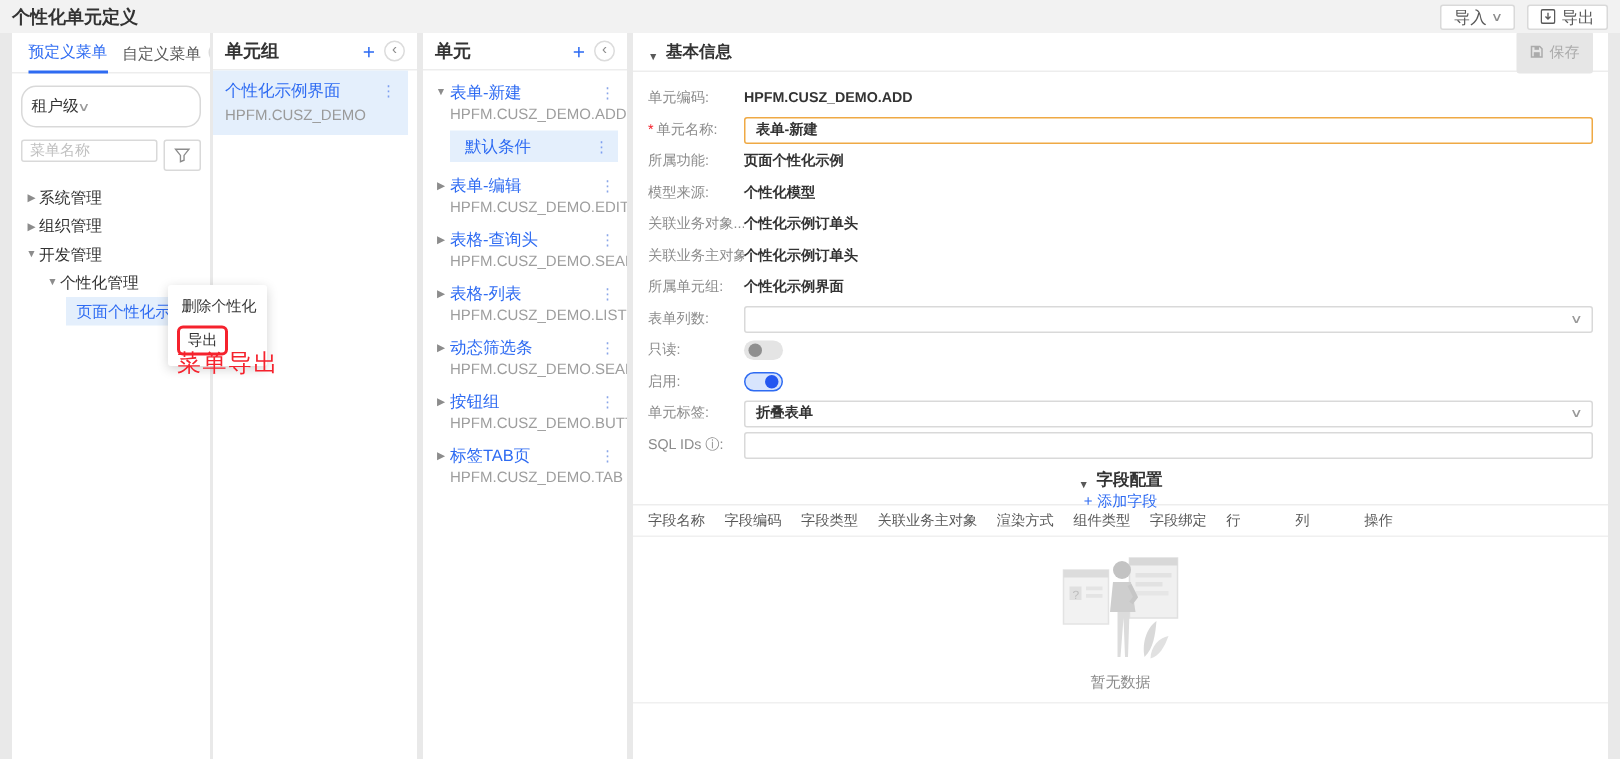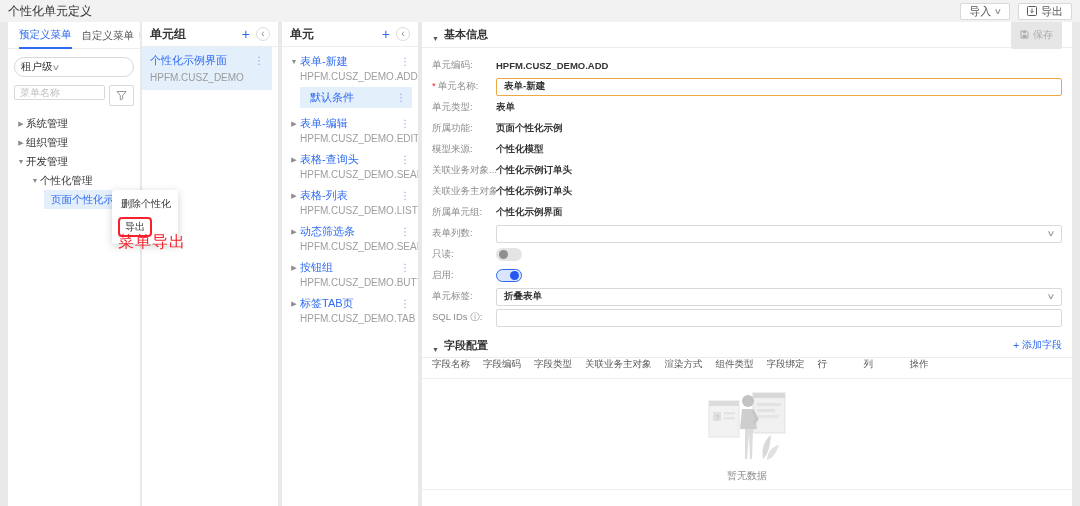--- a/index.html
+++ b/index.html
@@ -4,21 +4,21 @@
 <style>
   * { margin:0; padding:0; box-sizing:border-box; }
   html,body { width:1080px; height:506px; }
   body {
     position:relative; background:#e9e9e9; overflow:hidden;
     font-family:"Liberation Sans", sans-serif; font-size:12px; color:#333;
   }
   
   .topbar { position:absolute; left:0; top:0; width:1080px; height:22px; background:#f2f2f2;
             display:flex; align-items:center; justify-content:space-between; padding:0 8px; }
-  .page-title { font-size:12px; font-weight:400; color:#333; }
+  .page-title { font-size:12px; font-weight:700; color:#333; }
   .topbar-actions { display:flex; gap:8px; }
   .btn { display:flex; align-items:center; gap:4px; background:#fff; border:1px solid #d9d9d9;
          border-radius:2px; height:17px; padding:0 8px; font-size:11px; color:#595959; cursor:pointer; }
   .btn .caret { font-size:8px; color:#8c8c8c; transform:scaleX(1.4); }
   .btn svg { display:block; }
   
   .panel { position:absolute; top:22px; bottom:0; background:#fff; overflow:hidden; }
   .p-menu  { left:8px;   width:132px; }
   .p-group { left:142px; width:136px; }
   .p-unit  { left:282px; width:136px; }
@@ -28,21 +28,21 @@
   .panel-title { font-size:12px; font-weight:700; color:#333; }
   .head-icons { display:flex; align-items:center; gap:6px; }
   .plus { color:#2e6bf2; font-size:14px; line-height:1; cursor:pointer; }
   .collapse { width:14px; height:14px; border:1px solid #dcdcdc; border-radius:50%; color:#8c8c8c;
               font-size:10px; line-height:12px; text-align:center; cursor:pointer; background:#fff; }
   
   .tabs { display:flex; align-items:center; height:27px; padding:0 6px 0 6px; border-bottom:1px solid #ededed; }
   .tab { font-size:10.5px; padding:6px 0 5px; margin:0 5px; color:#595959; cursor:pointer; white-space:nowrap; }
   .tab.active { color:#2e6bf2; border-bottom:2px solid #2e6bf2; }
   .tabs .collapse { margin-left:auto; flex-shrink:0; }
-  .lvl-select { margin:8px 6px 0; height:20px; border:1px solid #d9d9d9; border-radius:10px;
+  .lvl-select { margin:8px 6px 0; height:28px; border:1px solid #d9d9d9; border-radius:10px;
                 display:flex; align-items:center; padding:0 6px;
                 font-size:10.5px; color:#333; cursor:pointer; }
   .chev { color:#999; font-size:8px; transform:scaleX(1.5); }
   .search-row { display:flex; gap:4px; margin:8px 6px; }
   .search-row input { flex:1; min-width:0; height:15px; border:1px solid #d9d9d9; border-radius:2px;
                       padding:0 5px; font-size:10px; color:#333; font-family:inherit; }
   .search-row input::placeholder { color:#c0c0c0; }
   .filter-btn { width:25px; height:21px; border:1px solid #d9d9d9; border-radius:2px; background:#fff;
                 display:flex; align-items:center; justify-content:center; cursor:pointer; }
   .tree { margin-top:2px; font-size:10.5px; }
@@ -94,23 +94,23 @@
   .fselect { flex:1; height:18px; border:1px solid #d9d9d9; border-radius:2px; padding:0 7px;
              display:flex; align-items:center; justify-content:space-between; cursor:pointer;
              font-size:9.5px; color:#333; }
   .toggle { position:relative; width:26px; height:13px; border-radius:7px; cursor:pointer; }
   .toggle.off { background:#e4e4e4; }
   .toggle.off .knob { position:absolute; left:3px; top:2px; width:9px; height:9px; border-radius:50%; background:#8f8f8f; }
   .toggle.on { background:#d8e5fd; border:1px solid #2e6bf2; }
   .toggle.on .knob { position:absolute; right:2px; top:1px; width:9px; height:9px; border-radius:50%; background:#2457f0; }
   
   .fc-head { display:flex; align-items:center; justify-content:space-between;
-             height:25px; padding:0 10px; margin-top:3px; border-bottom:1px solid #ededed; }
+             height:25px; padding:0 10px; margin-top:3px; border-bottom:1px solid #ededed;flex-direction:column; }
   .add-field { display:flex; align-items:center; gap:3px; color:#2e6bf2; font-size:10px; cursor:pointer; }
-  .tbl-head { display:flex; gap:13px; height:21px; padding:0 10px;
+  .tbl-head { display:flex; align-items:center; gap:13px; height:21px; padding:0 10px;
               border-bottom:1px solid #f0f0f0; color:#595959; font-size:9.5px; }
   .tbl-head span { white-space:nowrap; }
   .col-rc { min-width:33px; }
   .empty { display:flex; flex-direction:column; align-items:center; padding:8px 0 6px;
            border-bottom:1px solid #f0f0f0; }
   .empty-text { color:#8c8c8c; font-size:10px; margin-top:4px; }
 </style>
 </head>
 <body>
 
@@ -284,24 +284,20 @@
   <div class="form">
     <div class="frow">
       <span class="flabel">单元编码:</span>
       <span class="fvalue">HPFM.CUSZ_DEMO.ADD</span>
     </div>
     <div class="frow">
       <span class="flabel"><span class="req">*</span><span>单元名称:</span></span>
       <input class="finput focused" value="表单-新建" style="">
     </div>
     <div class="frow">
-      <span class="flabel">单元类型:</span>
-      <span class="fvalue">表单</span>
-    </div>
-    <div class="frow">
       <span class="flabel">所属功能:</span>
       <span class="fvalue">页面个性化示例</span>
     </div>
     <div class="frow">
       <span class="flabel">模型来源:</span>
       <span class="fvalue">个性化模型</span>
     </div>
     <div class="frow">
       <span class="flabel">关联业务对象...:</span>
       <span class="fvalue">个性化示例订单头</span>

